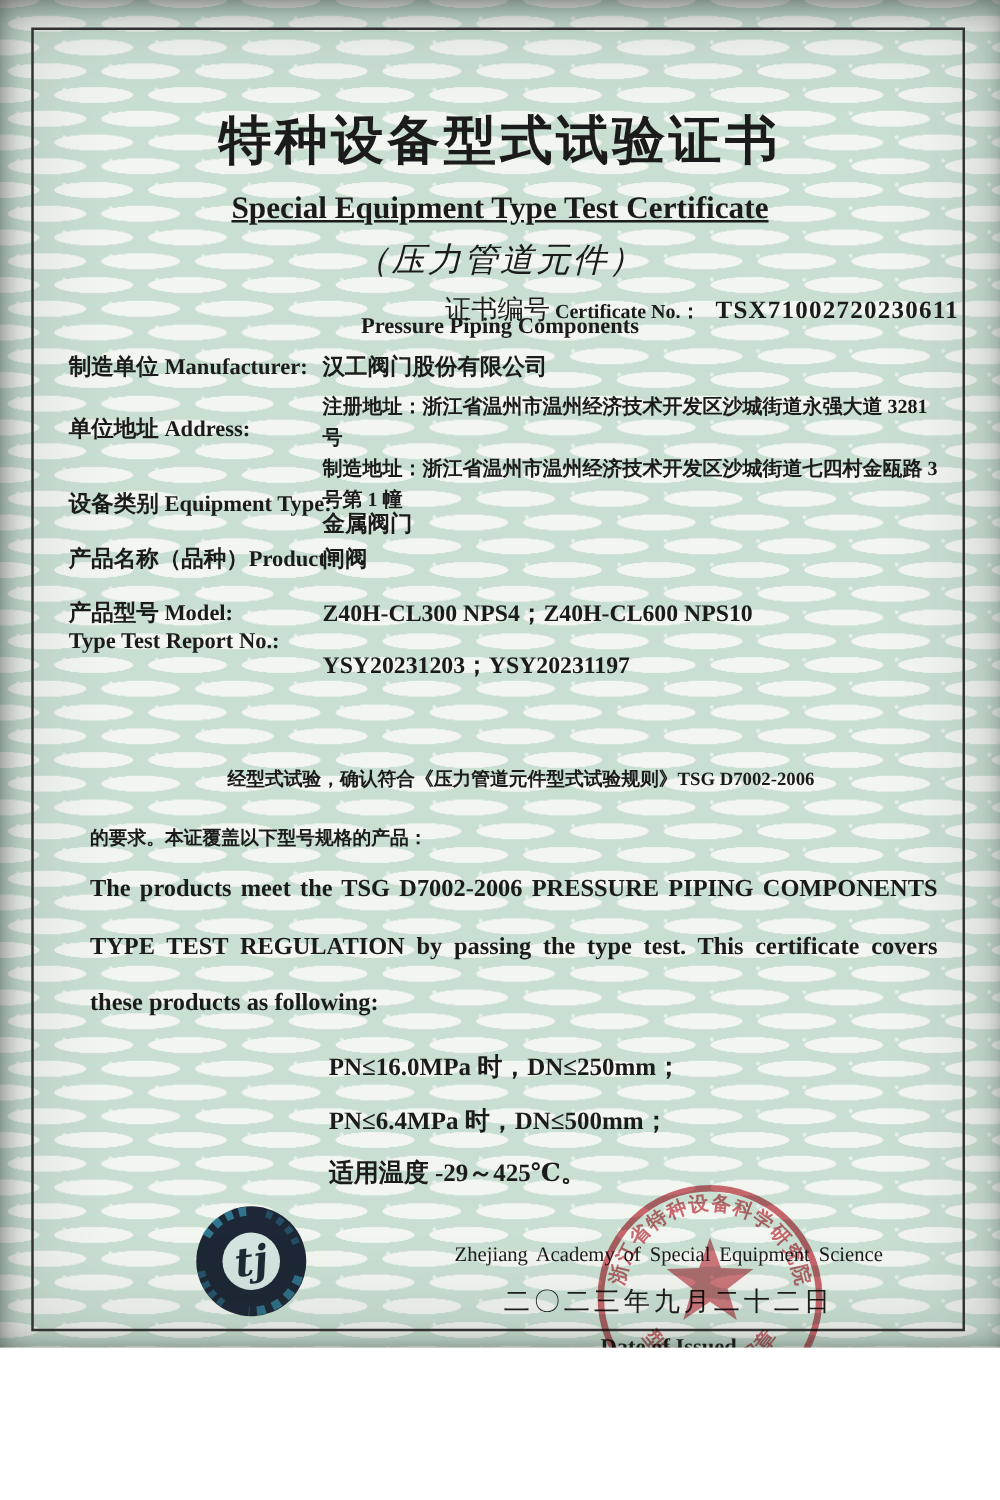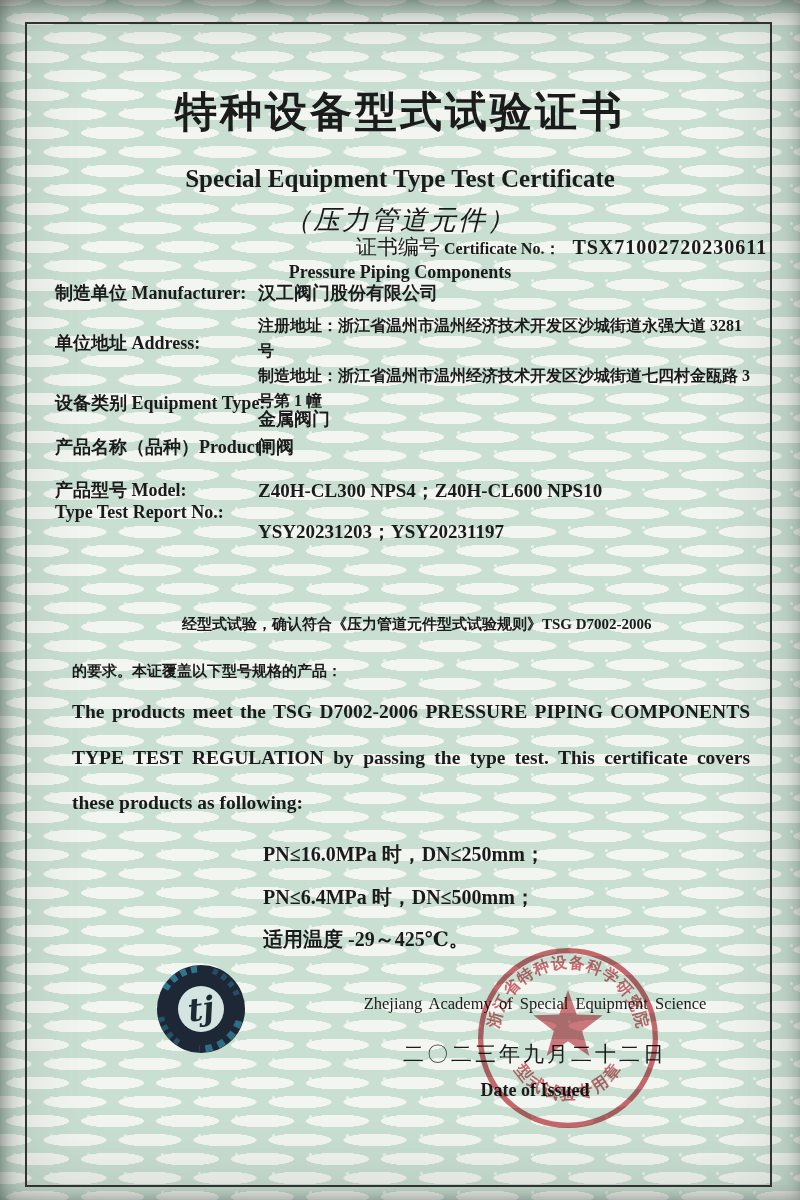--- a/index.html
+++ b/index.html
@@ -1,40 +1,40 @@
 <!DOCTYPE html>
 <html><head>
 <meta charset="utf-8">
 <style>
   html,body{margin:0;padding:0;}
   body{width:800px;height:1200px;overflow:hidden;
        font-family:"Liberation Serif","DejaVu Serif",serif;color:#1b1b1b;}
 
-  .page{position:relative;width:800px;height:1200px;overflow:hidden;
+  .page{position:relative;width:800px;height:1078px;overflow:hidden;
     background-color:#c9dfd2;
     background-image:
       radial-gradient(32px 6.5px at 50% 50%, #f2f5f0 97%, rgba(242,245,240,0) 100%),
       radial-gradient(32px 6.5px at 50% 50%, #f2f5f0 97%, rgba(242,245,240,0) 100%),
       radial-gradient(2px 2px at 12% 30%, rgba(255,255,255,.55) 60%, rgba(255,255,255,0) 100%);
     background-size:75px 38px, 75px 38px, 37px 19px;
     background-position:0 0, 37.5px 19px, 10px 9px;}
 
   .vignette{position:absolute;inset:0;pointer-events:none;z-index:60;
     box-shadow:inset 0 0 85px rgba(55,65,55,.25),
                inset 0 12px 26px -10px rgba(25,35,30,.55),
                inset 0 -8px 20px -10px rgba(25,35,30,.35),
                inset 12px 0 26px -14px rgba(25,35,30,.35);}
 
   .frame{position:absolute;left:25px;top:22px;right:28px;bottom:13px;
          border:2px solid #333;pointer-events:none;}
 
   
   .titles{position:absolute;top:84px;left:0;right:0;text-align:center;}
   .title-zh{font-size:42px;font-weight:bold;letter-spacing:3px;}
-  .title-en{font-size:25px;font-weight:bold;margin-top:25px;}
+  .title-en{font-size:25px;font-weight:bold;margin-top:13px;text-decoration:underline;}
   .subtitle-zh{font-size:27px;margin-top:9px;letter-spacing:2px;font-style:italic;}
   .subtitle-en{font-size:18px;font-weight:bold;margin-top:24px;}
 
   .cert-line{position:absolute;top:233px;left:356px;white-space:nowrap;}
   .cert-label-zh{font-size:21px;}
   .cert-label-en{font-size:16px;font-weight:bold;}
   .cert-no{font-size:20px;font-weight:bold;letter-spacing:1px;margin-left:8px;}
 
   
   .row-label{position:absolute;left:55px;font-size:18px;font-weight:bold;white-space:nowrap;}
@@ -49,21 +49,21 @@
   .body-zh .indent{padding-left:110px;}
   .body-en{position:absolute;left:72px;top:689px;width:678px;
            font-size:19.5px;font-weight:bold;line-height:45.5px;text-align:justify;}
 
   .specs{position:absolute;left:263px;top:833px;font-size:20px;font-weight:bold;line-height:42.5px;}
 
   
   .issuer-block{position:absolute;left:305px;top:969px;width:460px;text-align:center;z-index:10;}
   .issuer-zh{font-size:23px;font-weight:bold;letter-spacing:1px;}
   .issuer-en{font-size:16.5px;font-weight:normal;margin-top:25px;word-spacing:3px;}
-  .date-zh{font-size:21px;margin-top:26px;letter-spacing:3px;}
+  .date-zh{font-size:21px;margin-top:13px;letter-spacing:3px;}
   .date-en{font-size:18px;font-weight:bold;margin-top:12px;}
 
   .hologram{position:absolute;left:155px;top:963px;width:92px;height:92px;z-index:5;}
   .stamp{position:absolute;left:472px;top:942px;width:192px;height:192px;z-index:20;
          mix-blend-mode:multiply;opacity:.88;}
 </style>
 </head>
 <body>
 
 <div class="page">

